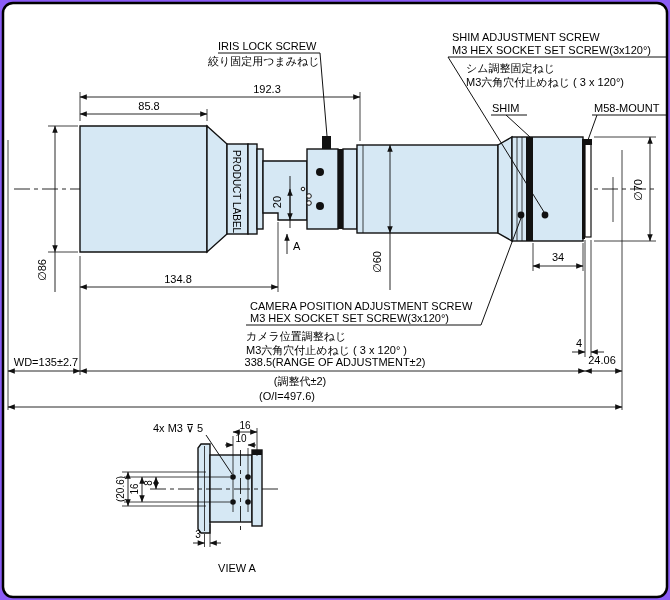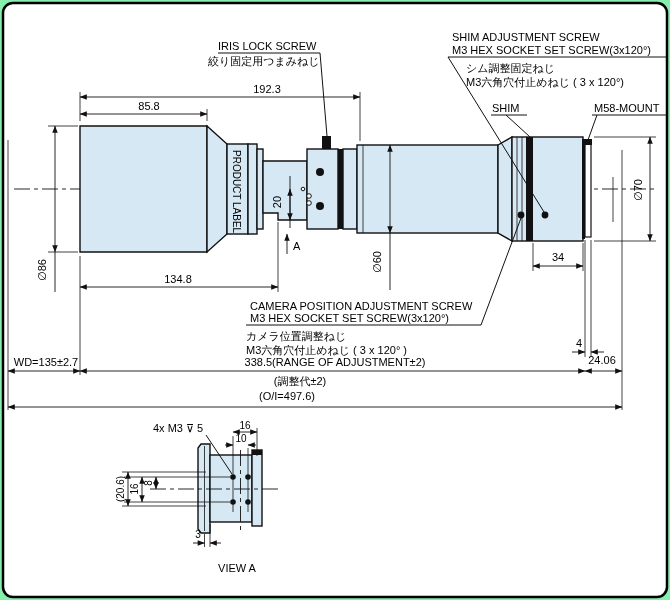--- a/index.html
+++ b/index.html
@@ -1,16 +1,16 @@
 <!DOCTYPE html>
 <html style="--body-fill: #d6e8f4;"><head>
 <meta charset="utf-8">
 <style>
   html,body{margin:0;padding:0;background:#fff;}
-  .stage{width:670px;height:600px;position:relative;background:#86efac;}
+  .stage{width:670px;height:600px;position:relative;background:#8b5cf6;}
   svg{display:block;}
   text{font-family:"Liberation Sans","DejaVu Sans",sans-serif;font-size:11px;fill:#000;}
   .tj{font-size:11px;}
   .ts{font-size:10px;}
   .tm{text-anchor:middle;}
   .body{fill:var(--body-fill,#d6e8f4);stroke:#111;stroke-width:1.4;}
   .white{fill:#fff;stroke:#111;stroke-width:1.2;}
   .blk{fill:#111;stroke:none;}
   .ext{fill:none;stroke:#111;stroke-width:0.8;}
   .dim{fill:none;stroke:#111;stroke-width:0.9;}

